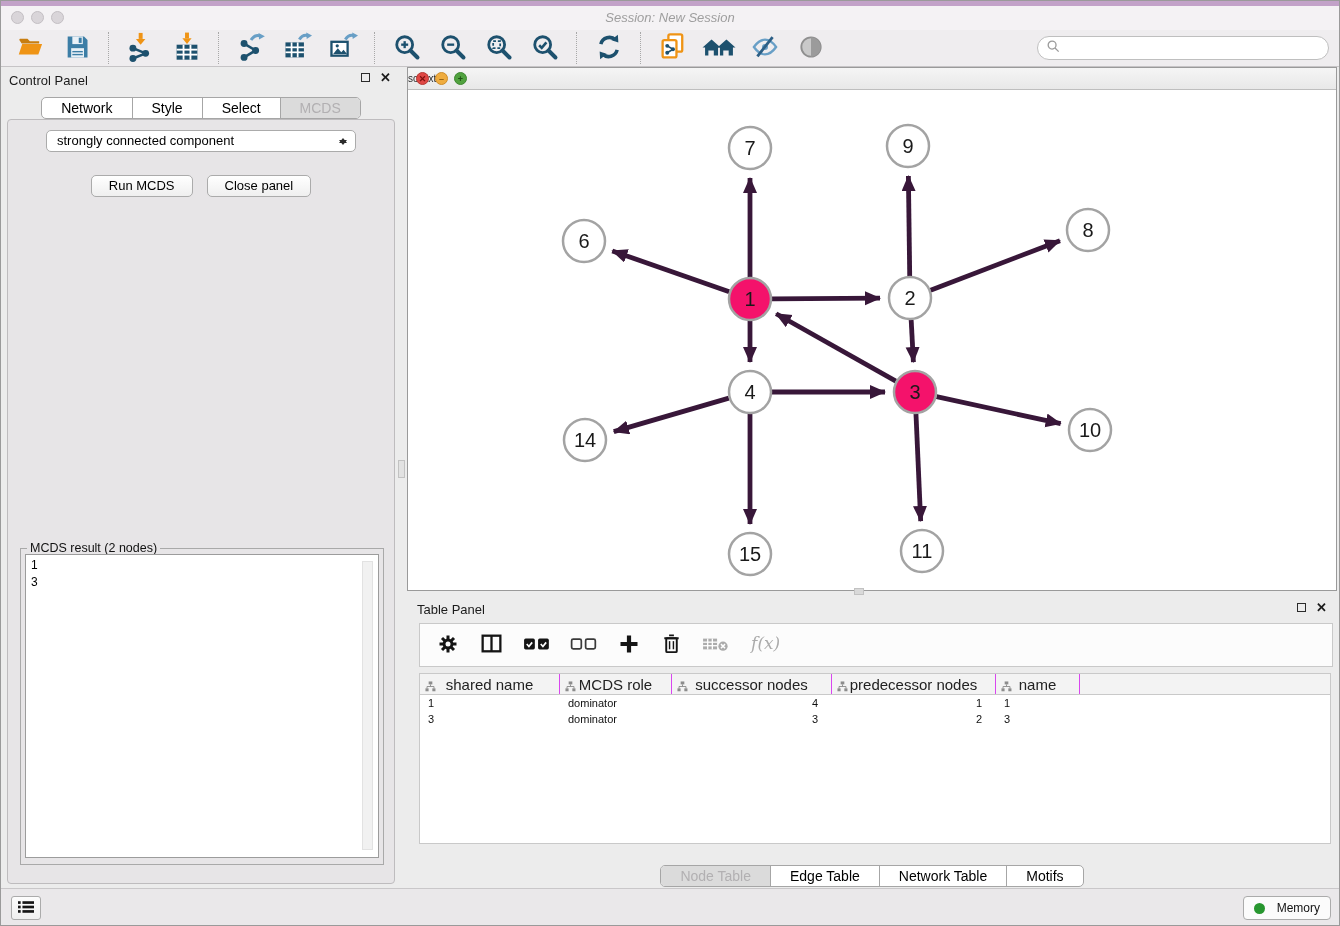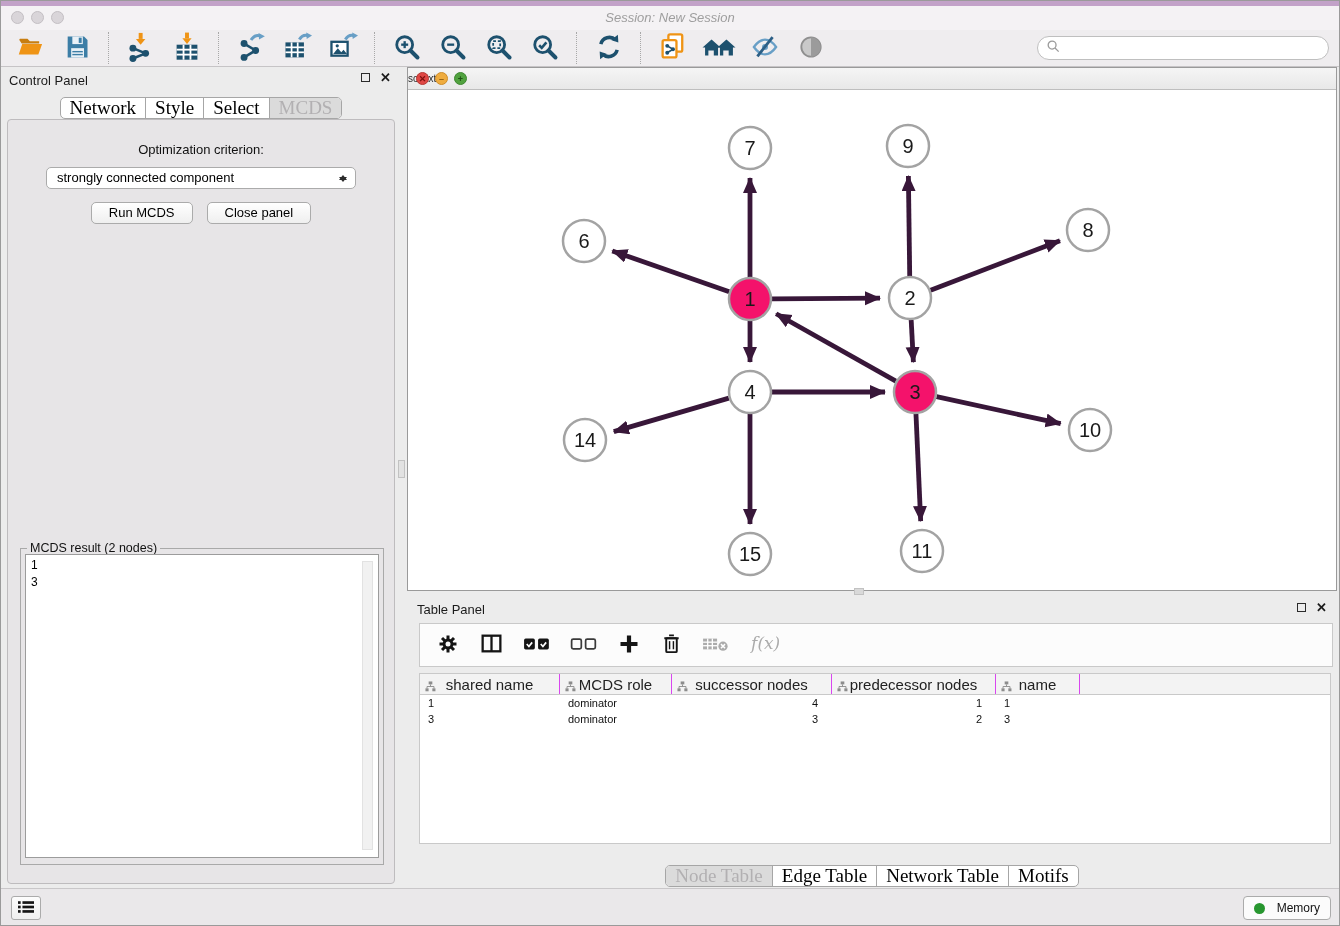--- a/index.html
+++ b/index.html
@@ -20,36 +20,36 @@
   .search-box{margin-left:auto;width:292px;height:24px;background:#fff;border:1px solid #BFBFBF;border-radius:13px;
     display:flex;align-items:center;padding:0 8px;box-sizing:border-box;gap:4px;}
   .search-box input{border:none;outline:none;flex:1;font-size:12px;font-family:"Liberation Sans",sans-serif;background:transparent;}
   
   .panel-title{font-size:13px;color:#1b1b1b;}
   .win-btns{position:absolute;right:10px;top:5px;display:flex;gap:10px;align-items:center;}
   .float-glyph{display:inline-block;width:9px;height:9px;border:1.6px solid #2b2b2b;box-sizing:border-box;}
   .close-glyph{font-size:13px;font-weight:bold;color:#1b1b1b;line-height:11px;}
   
   .seg{display:inline-flex;border:1px solid #A6A6A6;border-radius:5px;overflow:hidden;background:#fff;height:22px;box-sizing:border-box;}
-  .seg .seg-tab{padding:0 9px;font-size:19px;line-height:20px;border-left:1px solid #A6A6A6;color:#000;white-space:nowrap;font-family:Liberation Serif, serif;}
+  .seg .seg-tab{padding:0 19px;font-size:14px;line-height:20px;border-left:1px solid #A6A6A6;color:#000;white-space:nowrap;}
   .seg .seg-tab:first-child{border-left:none;}
   .seg .seg-tab.selected{background:#DBDBDB;color:#B2B0B2;}
   
   .control-panel{position:absolute;left:0;top:66px;width:400px;height:823px;}
   .cp-header{position:absolute;left:0;top:0;width:100%;height:26px;}
   .cp-header .panel-title{position:absolute;left:8px;top:6px;}
   .cp-tabs{position:absolute;left:0;top:30px;width:100%;display:flex;justify-content:center;}
   .cp-content{position:absolute;left:6px;right:6px;top:52px;bottom:6px;background:#E7E5E7;border:1px solid #BEBCBE;border-radius:4px;}
   .crit-label{margin-top:22px;text-align:center;font-size:13px;color:#111;}
   .select-box{position:relative;margin:10px auto 0;width:310px;height:22px;background:#fff;border:1px solid #ABABAB;
      border-radius:5px;font-size:13px;line-height:20px;padding-left:10px;box-sizing:border-box;}
   .select-stepper{position:absolute;right:7px;top:2px;width:11px;height:17px;}
   .select-stepper:before{content:"";position:absolute;left:2px;top:1px;border:4px solid transparent;border-bottom:5px solid #2b2b2b;}
   .select-stepper:after{content:"";position:absolute;left:2px;bottom:1px;border:4px solid transparent;border-top:5px solid #2b2b2b;}
-  .btn-row{margin-top:13px;display:flex;justify-content:center;gap:14px;}
+  .btn-row{margin-top:23px;display:flex;justify-content:center;gap:14px;}
   .aqua-btn{height:22px;padding:0 17px;font-size:13px;font-family:"Liberation Sans",sans-serif;color:#000;
      background:linear-gradient(#FFFFFF,#EFEFEF);border:1px solid #ABABAB;border-radius:5px;line-height:20px;}
   .result-fieldset{position:absolute;left:12px;right:10px;top:428px;bottom:18px;border:1px solid #A9A9A9;}
   .result-legend{position:absolute;left:6px;top:-8px;background:#E7E5E7;padding:0 3px;font-size:12.5px;color:#111;text-align:center;}
   .result-inner{position:absolute;left:4px;right:4px;top:5px;bottom:6px;background:#fff;border:1px solid #9C9C9C;
      font-size:12px;line-height:17px;padding:2px 5px;overflow:hidden;}
   .result-scroll{position:absolute;right:5px;top:6px;bottom:7px;width:9px;background:#F1F1F1;border:1px solid #E2E2E2;}
   
   .net-window{position:absolute;left:406px;top:66px;width:930px;height:524px;background:#fff;border:1px solid #9A9A9A;box-sizing:border-box;}
   .net-titlebar{position:absolute;left:0;top:0;width:100%;height:22px;background:linear-gradient(#F5F5F5,#E8E8E8);border-bottom:1px solid #BEBEBE;box-sizing:border-box;}
@@ -292,21 +292,20 @@
     </div>
     <div class="cp-tabs" id="cp-tabs">
         <div class="seg">
           <span class="seg-tab">Network</span>
           <span class="seg-tab">Style</span>
           <span class="seg-tab">Select</span>
           <span class="seg-tab selected">MCDS</span>
         </div>
       </div>
     <div class="cp-content">
-      <div class="crit-label">Optimization criterion:</div>
       <div class="select-box">
         <span>strongly connected component</span>
         <span class="select-stepper"></span>
       </div>
       <div class="btn-row">
         <button class="aqua-btn">Run MCDS</button>
         <button class="aqua-btn">Close panel</button>
       </div>
       <div class="result-fieldset">
         <span class="result-legend">MCDS result (2 nodes)</span>

